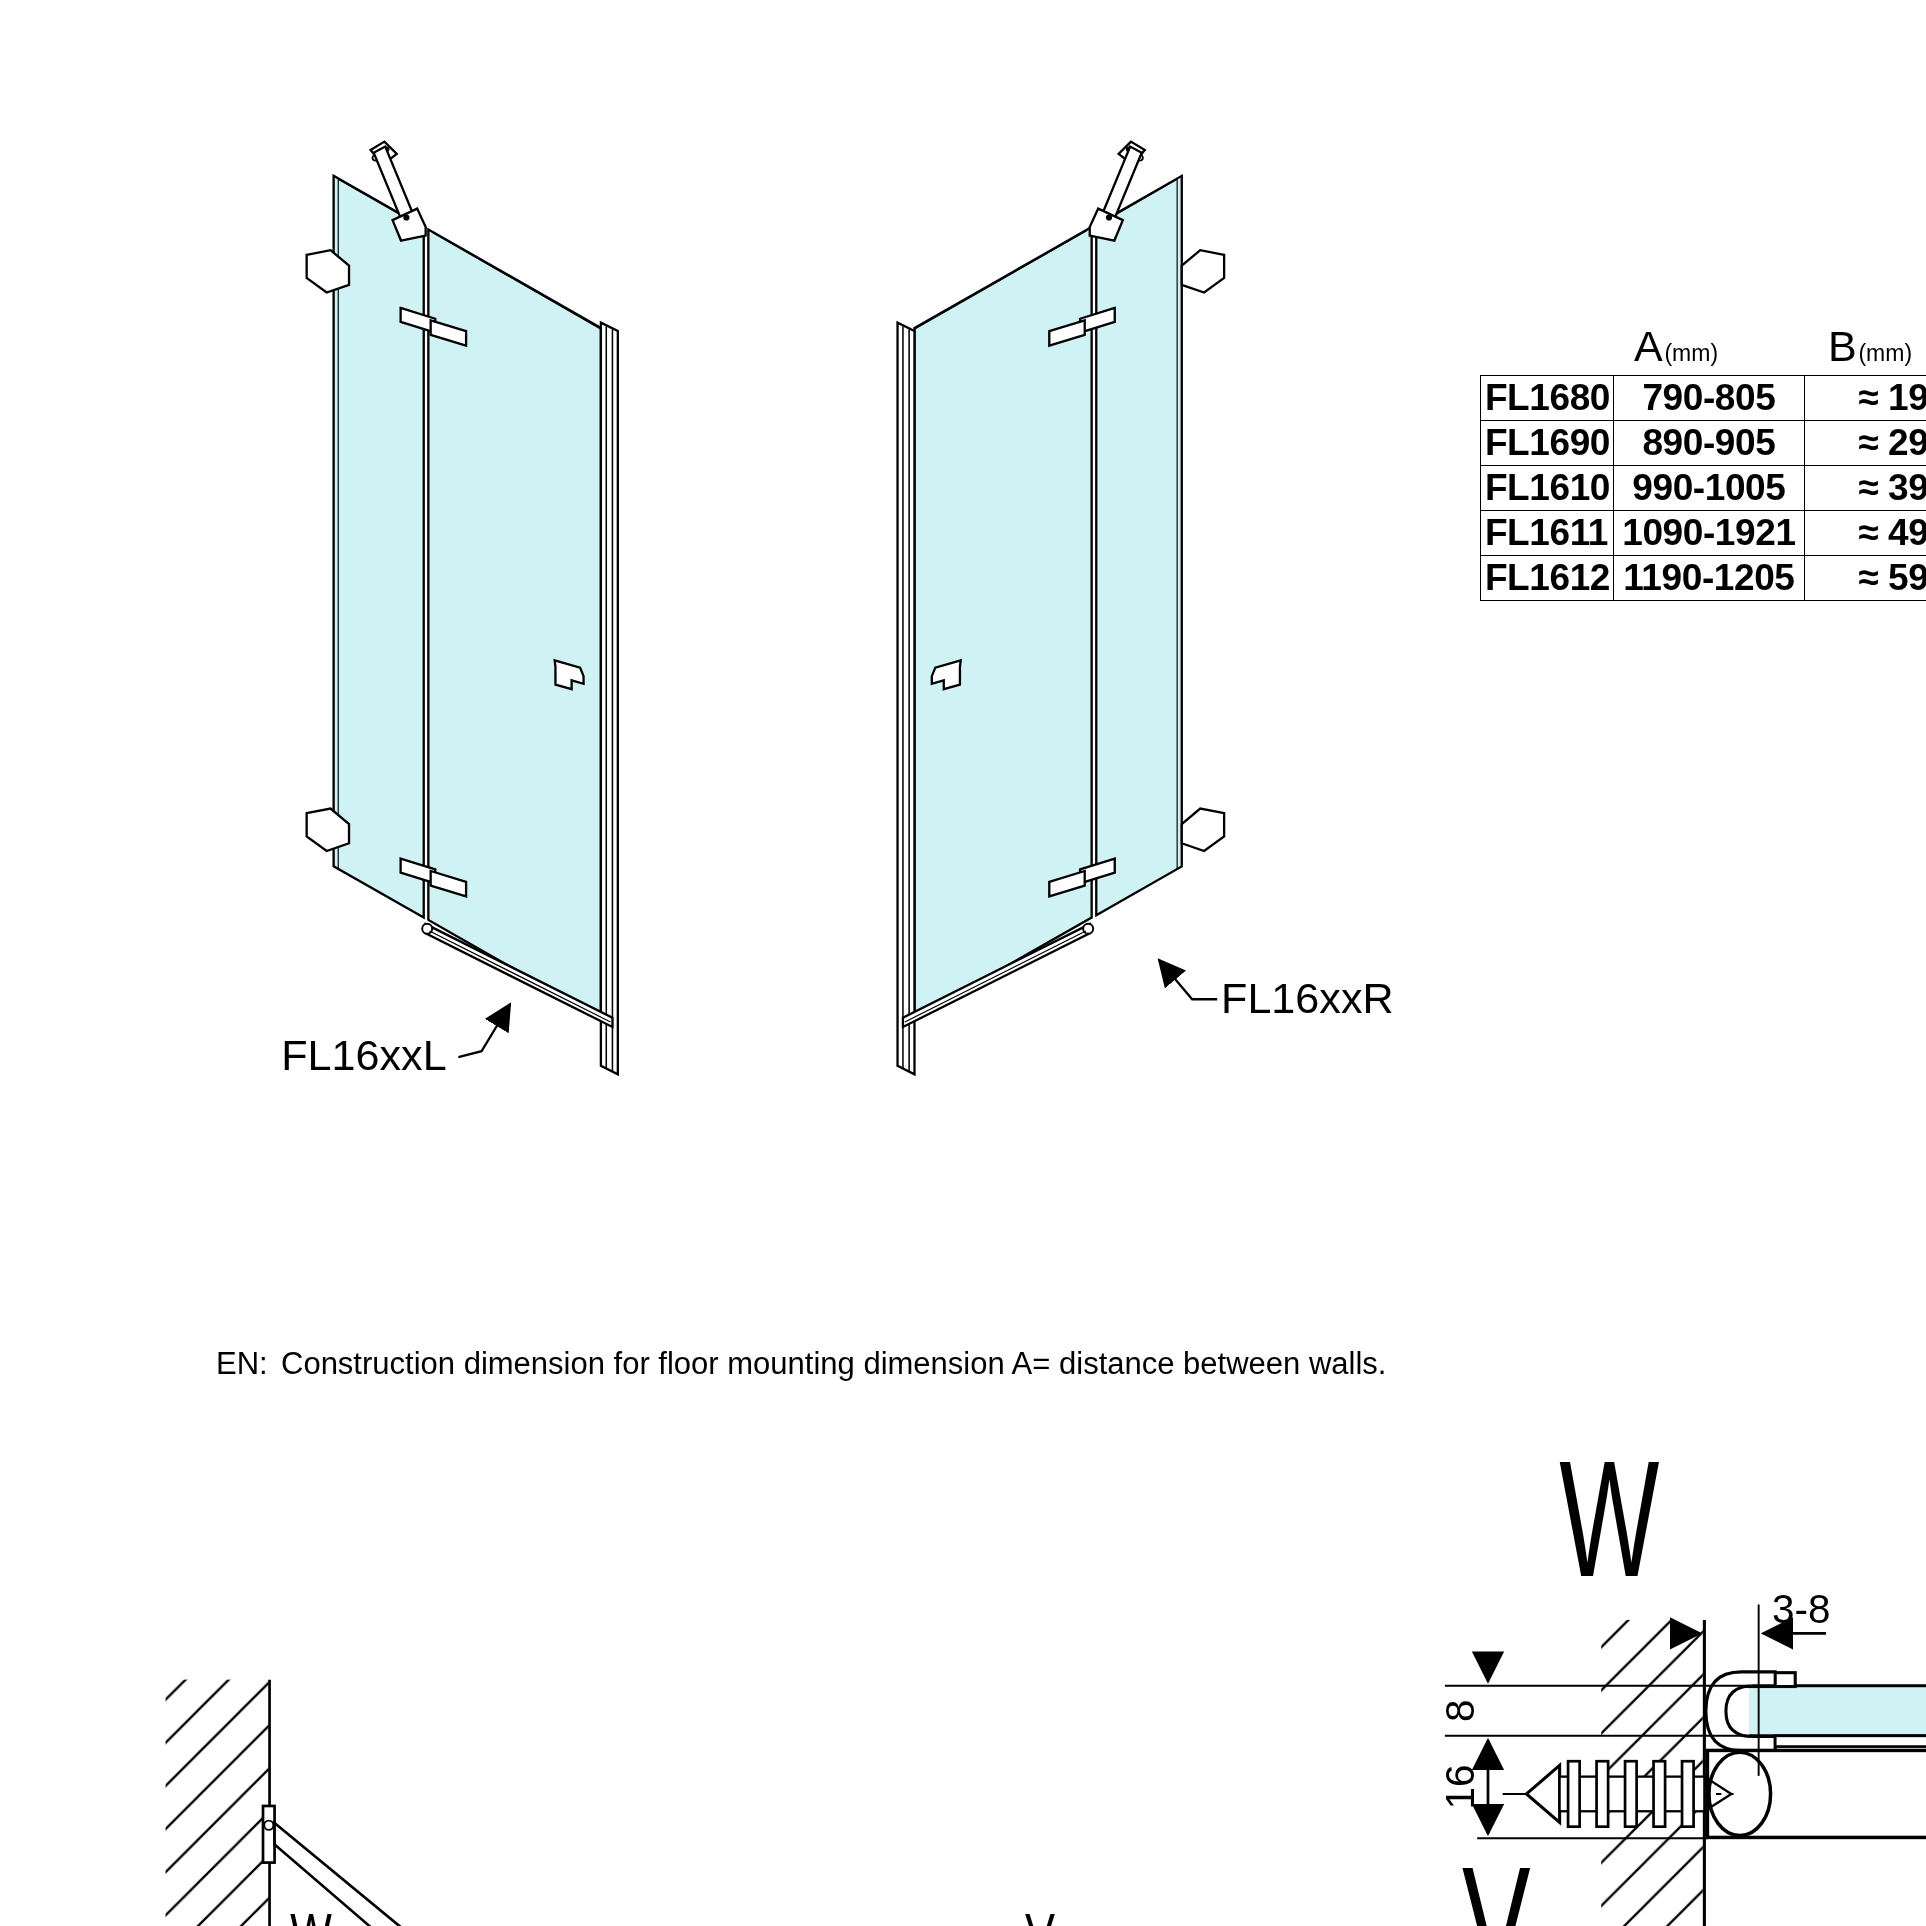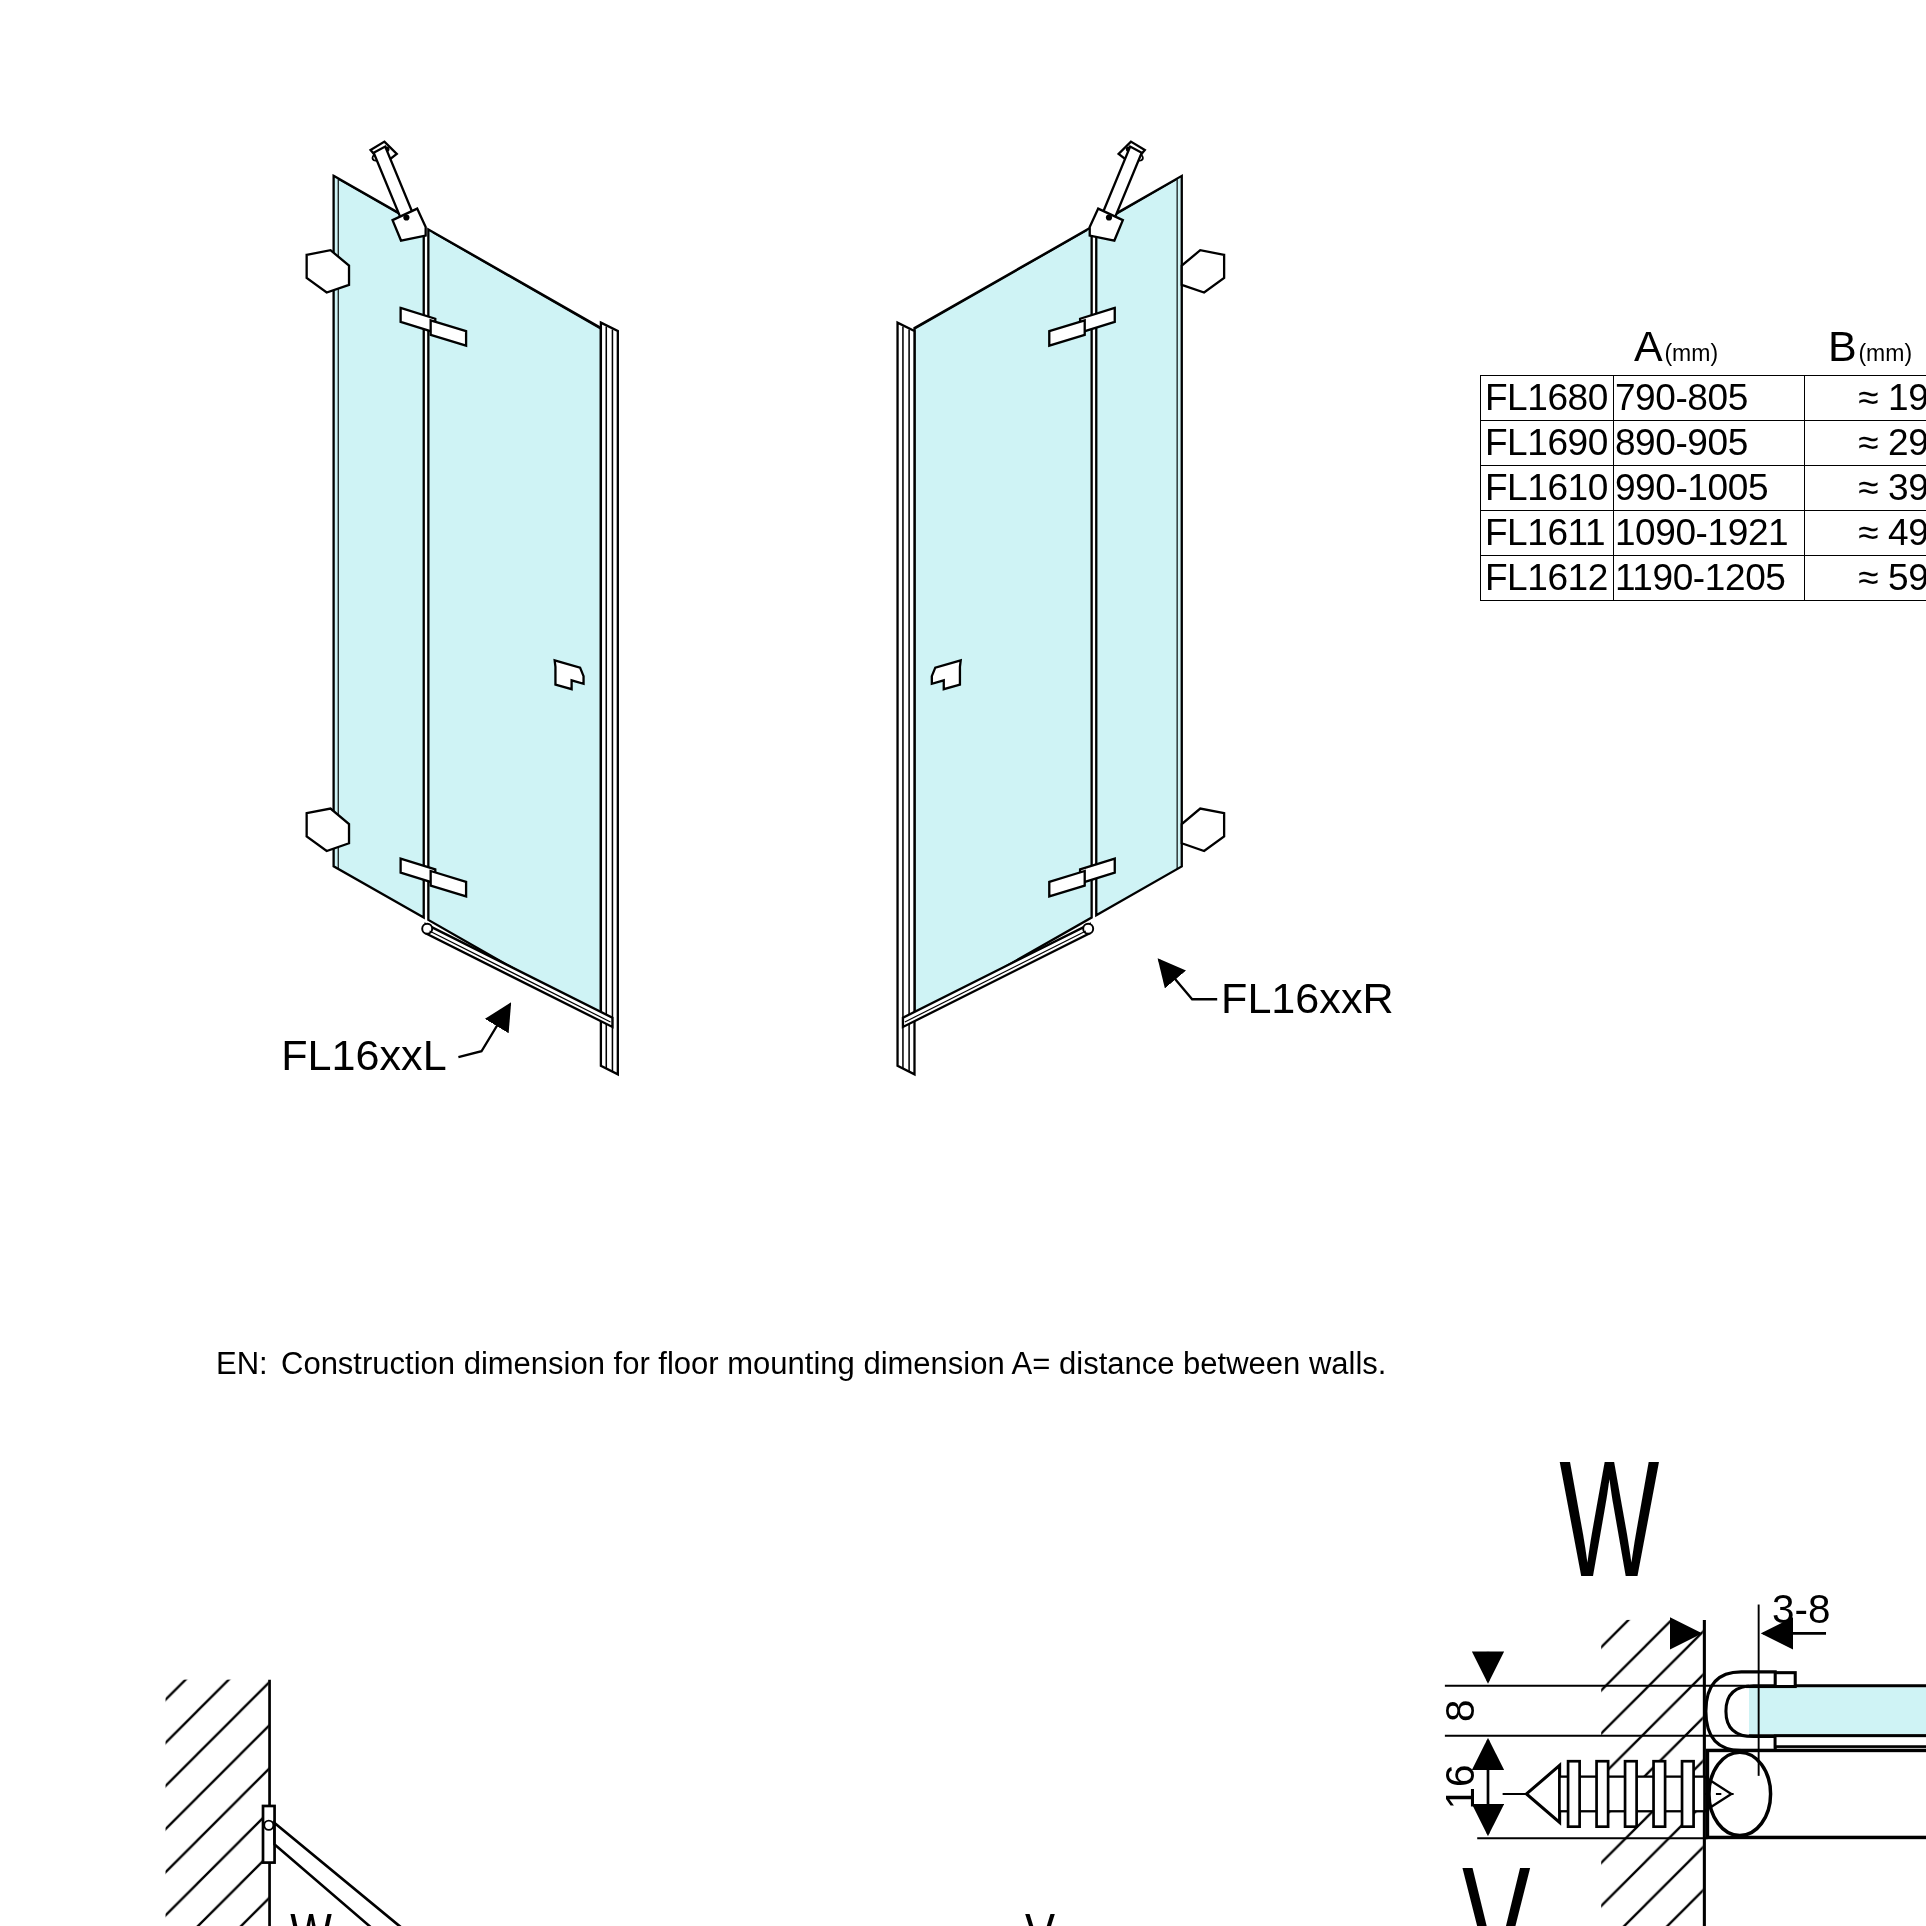--- a/index.html
+++ b/index.html
@@ -9,23 +9,23 @@
   svg{overflow:visible;}
   svg text{font-family:"Liberation Sans",sans-serif;fill:#000;}
   
   #spec-table-wrap{left:1480px;top:326px;width:524px;}
   .tbl-header{position:relative;height:49px;}
   .tbl-header .hcell{position:absolute;bottom:3.9px;white-space:nowrap;margin-top:12px;}
   .tbl-header .hmain{font-size:43px;}
   .tbl-header .hunit{font-size:23px;}
   table.spec{border-collapse:collapse;table-layout:fixed;width:522px;}
   table.spec td{border:1.9px solid #000;height:38px;font-size:37px;letter-spacing:-0.4px;
-                white-space:nowrap;overflow:hidden;}
+                white-space:nowrap;overflow:hidden;font-weight:bold;}
   td.c-model{width:127px;text-align:left;padding-left:3.9px;}
-  td.c-a{width:188px;}
+  td.c-a{width:188px;text-align:center;}
   td.c-b{width:195px;text-align:center;}
   
   .note-line{font-size:31px;white-space:nowrap;}
   .note-line .lang{display:inline-block;width:65px;}
   
   .ln{stroke:#000;fill:none;}
   .wh{stroke:#000;fill:#fff;}
   .bk{stroke:none;fill:#000;}
   .glass{stroke:none;}
 </style>

